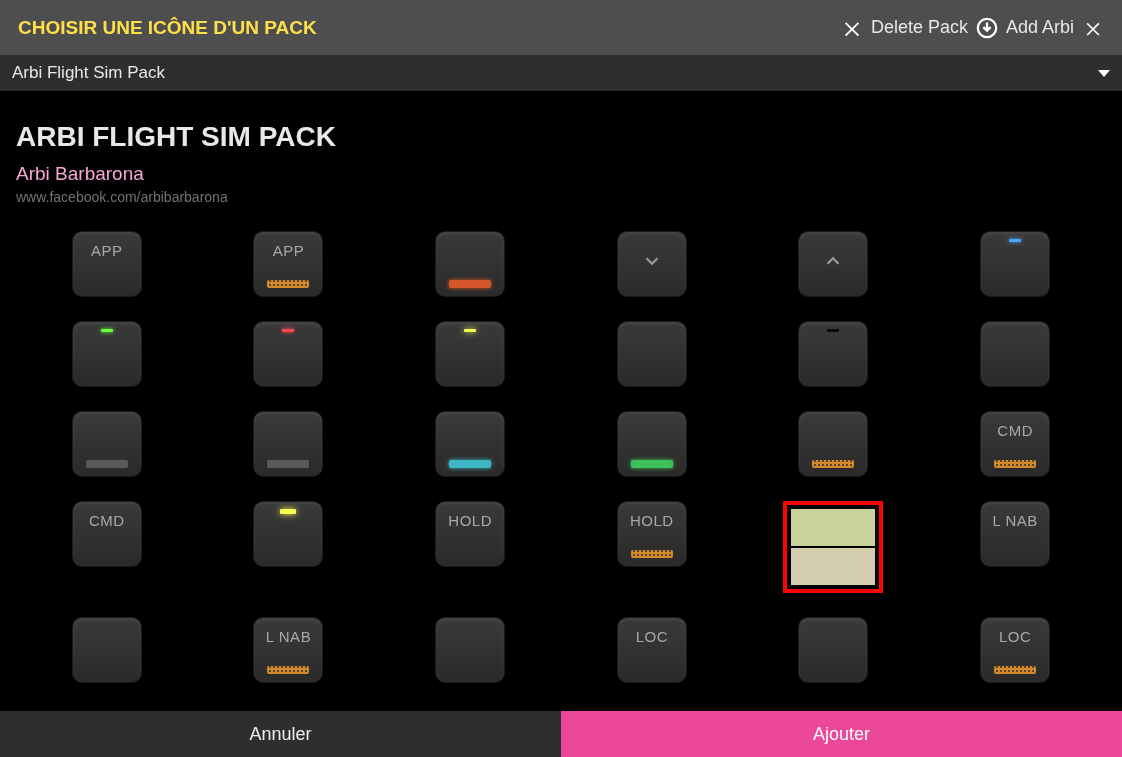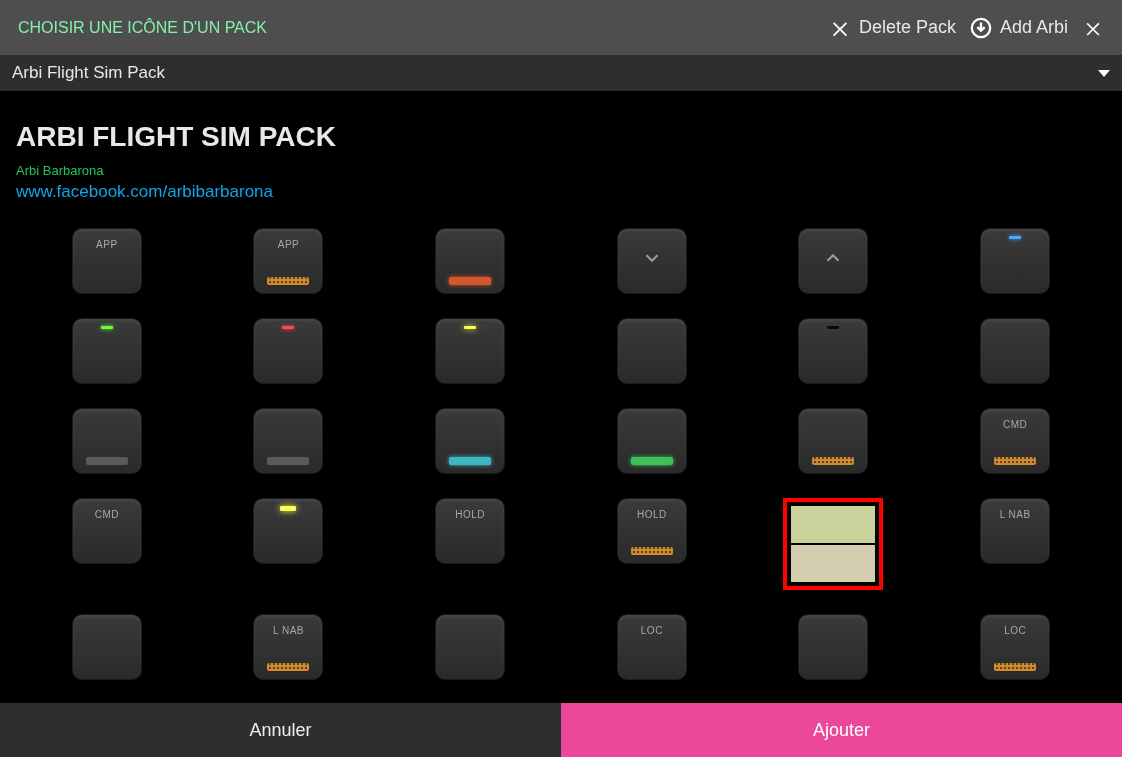--- a/index.html
+++ b/index.html
@@ -13,28 +13,28 @@
 }
 .header {
   height: 55px;
   background: #4e4e4e;
   display: flex;
   align-items: center;
   padding: 0 18px;
   justify-content: space-between;
 }
 .header-title {
-  font-size: 16px;
-  font-weight: 400;
-  color: #86efac;
+  font-size: 19px;
+  font-weight: 700;
+  color: #fde047;
 }
 .header-actions {
   display: flex;
   align-items: flex-start;
-  gap: 14px;
+  gap: 8px;
 }
 .header-action {
   display: flex;
   align-items: center;
   gap: 8px;
   cursor: pointer;
   font-size: 18px;
 }
 .icon-btn {
   width: 22px; height: 22px;
@@ -63,28 +63,28 @@
   padding: 30px 16px 16px 16px;
 }
 .content::-webkit-scrollbar { width: 14px; }
 .content::-webkit-scrollbar-track { background: #222; }
 .content::-webkit-scrollbar-thumb { background: #8e8e8e; border-radius: 6px; }
 .pack-title {
   font-size: 28px;
   font-weight: 700;
 }
 .pack-author {
-  font-size: 13px;
+  font-size: 19px;
   margin-top: 10px;
-  color: #22c55e;
+  color: #f9a8d4;
 }
 .pack-link {
-  font-size: 17px;
+  font-size: 14px;
   margin-top: 4px;
-  color: #0ea5e9;
+  color: #737373;
 }
 .grid {
   margin-top: 26px;
   display: grid;
   grid-template-columns: repeat(6, 1fr);
   row-gap: 24px;
   justify-items: center;
 }
 .keycap {
   width: 70px; height: 66px;
@@ -98,21 +98,21 @@
   flex-direction: column;
   align-items: center;
   justify-content: center;
 }
 .keycap.partial {
   height: 38px;
   border-radius: 10px 10px 2px 2px;
   overflow: hidden;
 }
 .kc-label {
-  font-size: 10px;
+  font-size: 15px;
   color: #a8a8a8;
   letter-spacing: .5px;
   position: absolute;
   top: 10px;
   left: 50%;
   transform: translateX(-50%);
   white-space: nowrap;
 }
 .kc-dots {
   position: absolute;
@@ -142,21 +142,21 @@
   border: 4px solid #ff0101;
   padding: 4px;
   width: 100px; height: 92px;
   display: flex;
   flex-direction: column;
   gap: 2px;
 }
 .selected-cell > div { flex:1; }
 .footer {
   position: absolute; bottom: 0; left: 0; right: 0;
-  height: 54px;
+  height: 46px;
   display: flex;
 }
 .footer-btn {
   flex: 1;
   display: flex;
   align-items: center;
   justify-content: center;
   font-size: 18px;
   cursor: pointer;
 }

